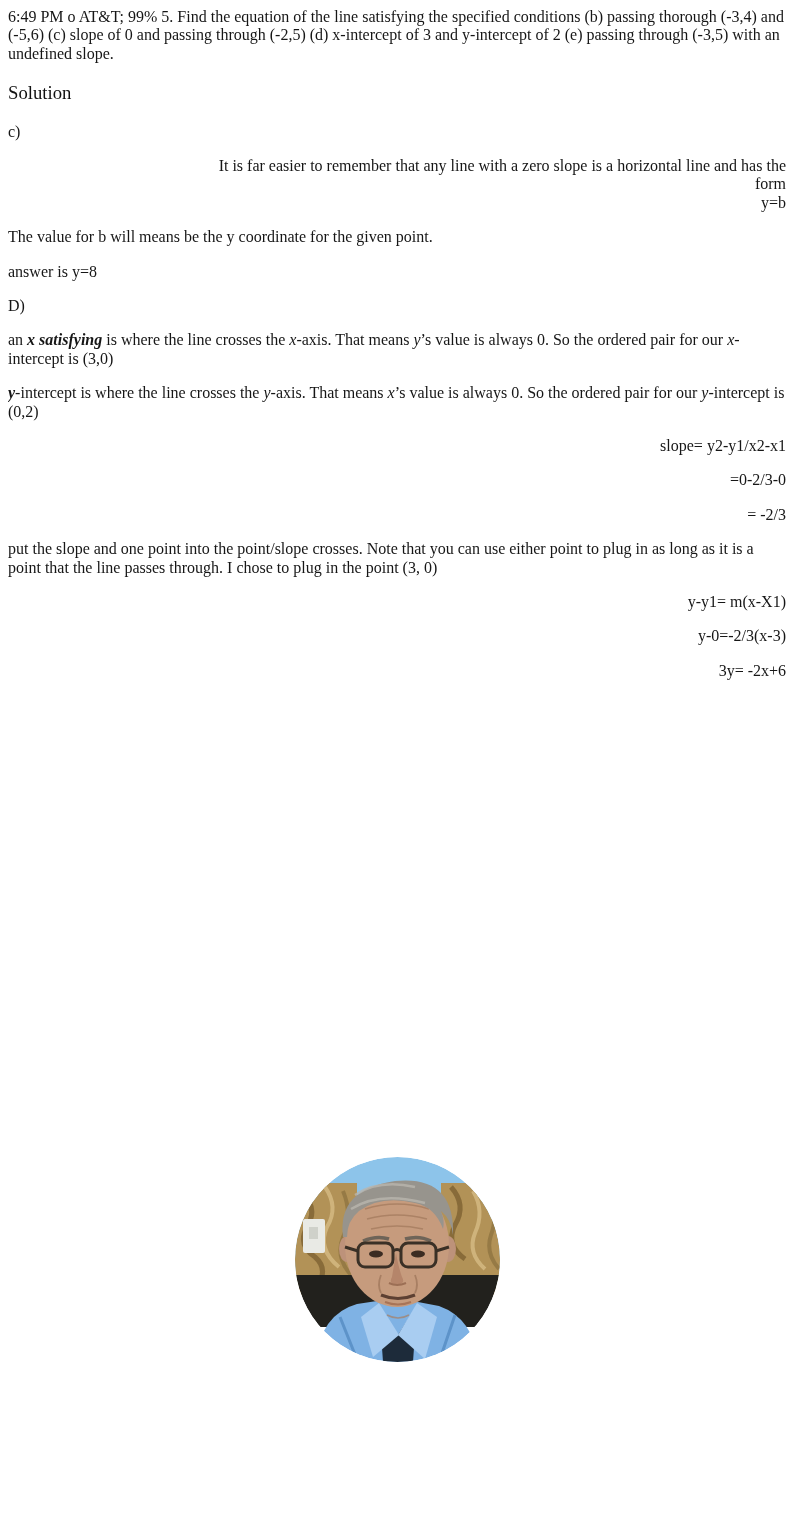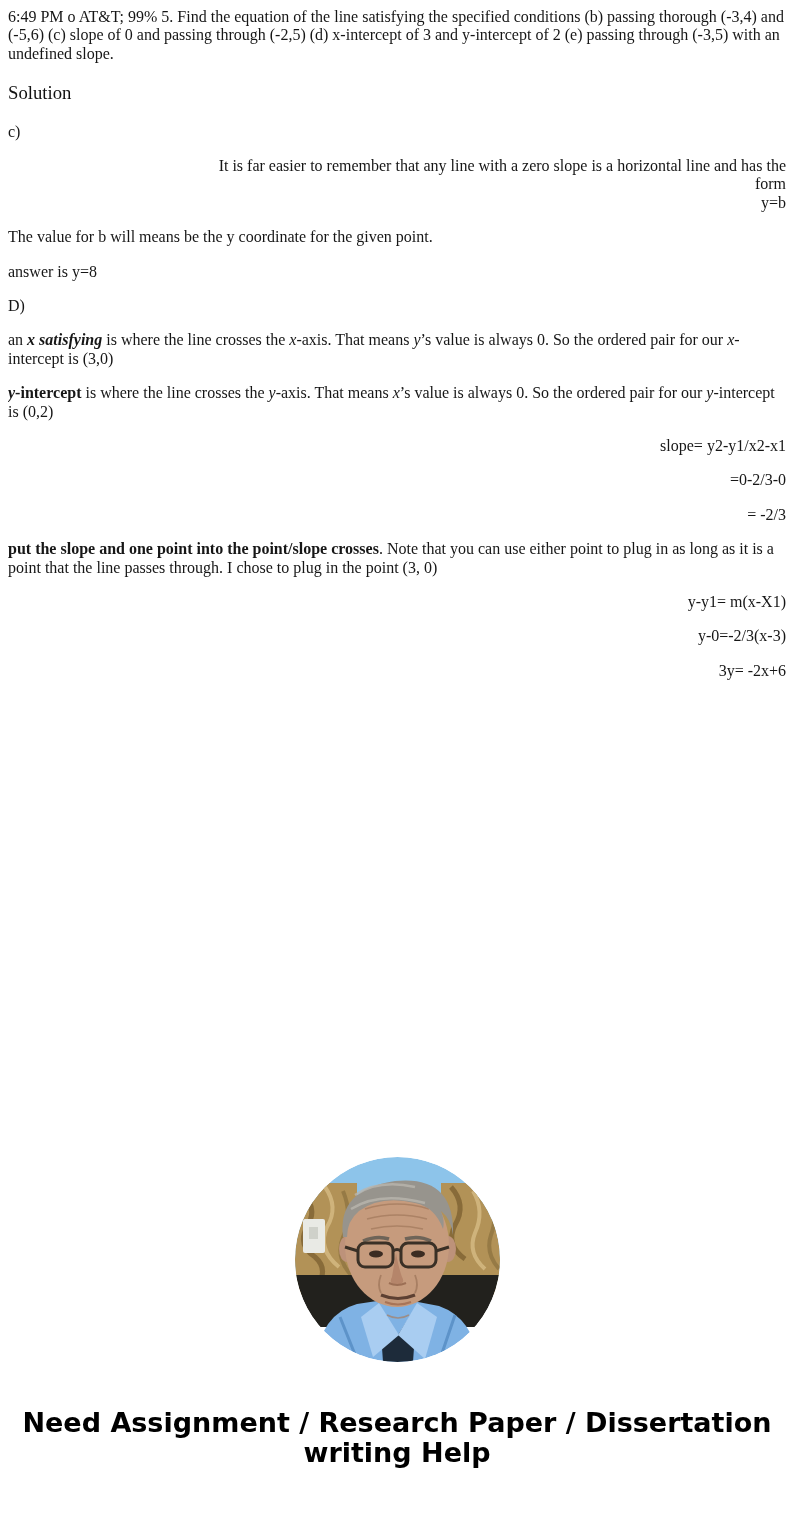--- a/index.html
+++ b/index.html
@@ -16,21 +16,21 @@
   p.first { margin-top: 0; }
   h3.solution {
     font-size: 18.7px;
     line-height: 1.15;
     margin: 19px 0;
     font-weight: normal;
     color: #111111;
   }
   .pre { white-space: pre-wrap; text-align: right; }
   .bi { font-weight: bold; font-style: italic; }
-  .b  { font-weight: bold; }
+  .b  { font-weight: normal; }
   .i  { font-style: italic; }
 
   .spacer { height: 461px; }
 
   .avatar-wrap {
     width: 205px;
     height: 205px;
     margin: 0 auto;
     border-radius: 50%;
     overflow: hidden;
@@ -150,14 +150,13 @@
 
       <path d="M86 138 q17 7 34 0" stroke="#5d4032" stroke-width="3" fill="none"></path>
       <path d="M90 145 q13 5 26 0" stroke="#a87457" stroke-width="2" fill="none"></path>
 
       <path d="M92 158 q11 6 22 0" stroke="#a87f63" stroke-width="1.6" fill="none" opacity="0.7"></path>
     </g>
   </svg>
 </div>
 
 <div class="footer">
-  <div>Need Assignment / Research Paper / Dissertation writing Help</div>
 </div>
 
 </body></html>

